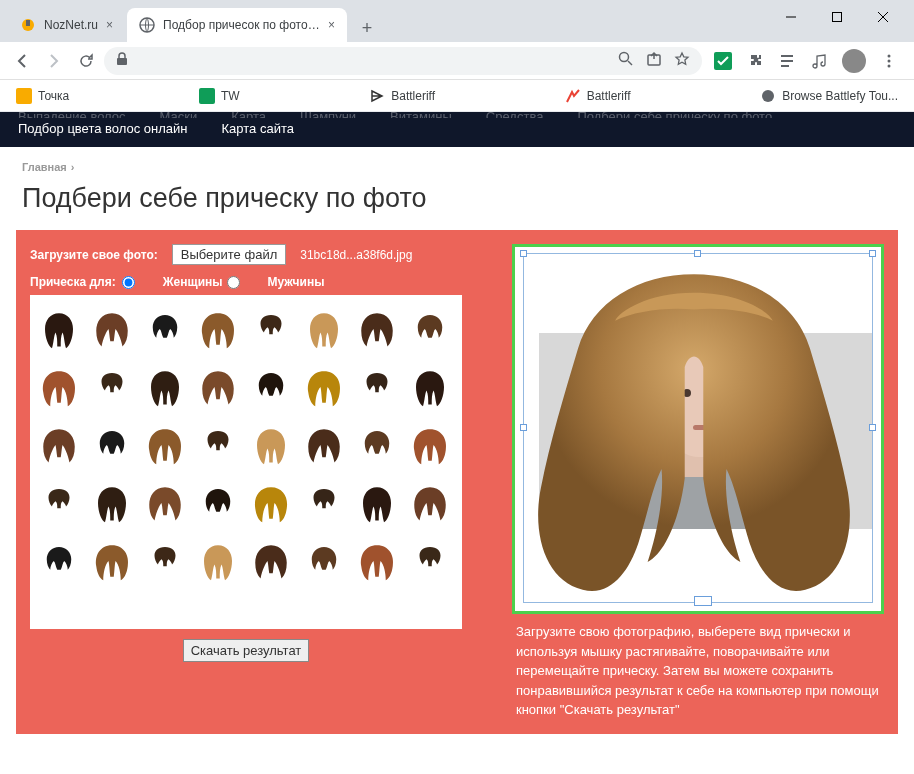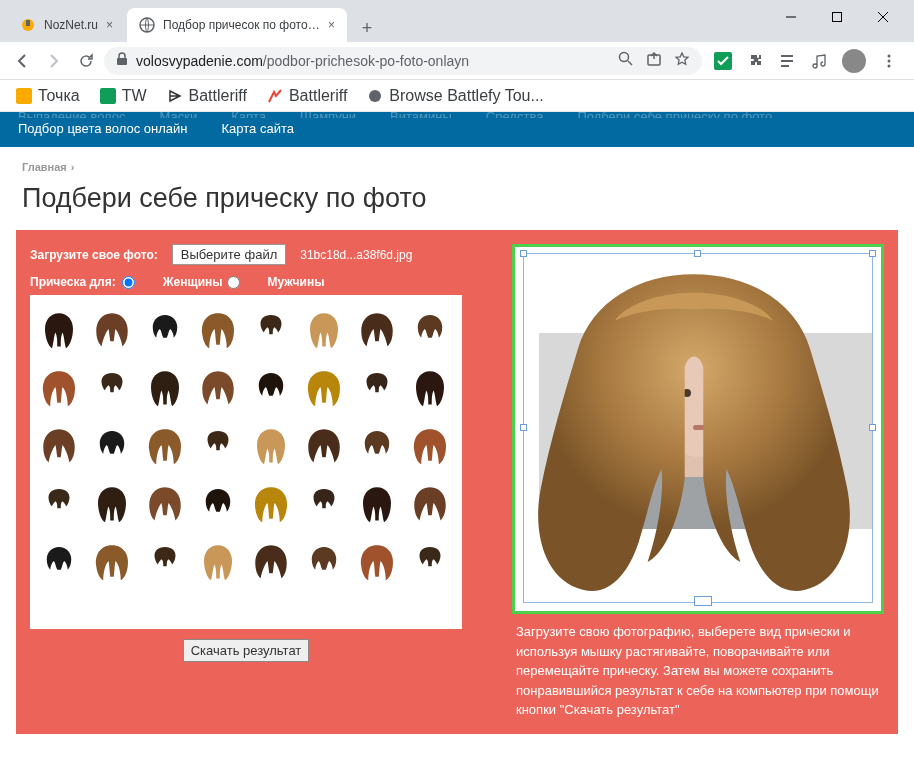--- a/index.html
+++ b/index.html
@@ -22,27 +22,27 @@
 .nav-btn.disabled { color: #bdc1c6; }
 .omnibox { flex: 1; background: #f1f3f4; height: 28px; border-radius: 14px; display: flex; align-items: center; padding: 0 12px; font-size: 14px; color: #202124; gap: 8px; }
 .omnibox .lock { color: #5f6368; }
 .omnibox .url-host { color: #202124; }
 .omnibox .url-path { color: #5f6368; }
 .ext-icons { display: flex; gap: 14px; align-items: center; padding: 0 8px; }
 .ext-icon { width: 18px; height: 18px; display: flex; align-items: center; justify-content: center; }
 .avatar { width: 24px; height: 24px; border-radius: 50%; background: #888; }
 
 
-.bookmarks { background: #fff; height: 32px; display: flex; align-items: center; padding: 0 8px; gap: 4px; font-size: 16px; border-bottom: 1px solid #e8eaed; }
+.bookmarks { background: #fff; height: 32px; display: flex; align-items: center; padding: 0 8px; gap: 4px; font-size: 12px; border-bottom: 1px solid #e8eaed; justify-content: space-between; }
 .bm { display: flex; align-items: center; gap: 6px; padding: 4px 8px; color: #3c4043; }
 .bm-icon { width: 16px; height: 16px; }
 
 
 .page { height: calc(774px - 42px - 38px - 32px); overflow-y: auto; background: #fff; }
-.site-nav { background: #0369a1; color: #fff; font-size: 13px; padding: 2px 18px 8px; }
+.site-nav { background: #0f172a; color: #fff; font-size: 13px; padding: 2px 18px 8px; }
 .site-nav-row { display: flex; gap: 34px; }
 .site-nav-item { color: #fff; padding: 3px 0; }
 
 .breadcrumb { padding: 14px 22px 4px; font-size: 11px; color: #999; font-weight: bold; }
 .breadcrumb .sep { margin-left: 4px; color: #999; }
 
 .page-title { padding: 6px 22px 16px; font-size: 27px; font-weight: 400; color: #333; }
 
 .app-box { margin: 0 16px; background: #ec6459; padding: 14px; display: flex; gap: 18px; }
 .left-col { flex: 0 0 432px; }
@@ -145,21 +145,20 @@
   <div class="nav-btn">
       <svg width="16" height="16">
         <path d="M13 8a5 5 0 11-1.5-3.5L14 2v4h-4" stroke="#5f6368" stroke-width="1.5" fill="none"></path>
       </svg>
     </div>
   <div class="omnibox">
     <span class="lock"><svg width="12" height="14">
           <rect x="1" y="6" width="10" height="7" rx="1" fill="#5f6368"></rect>
           <path d="M3 6V4a3 3 0 016 0v2" stroke="#5f6368" stroke-width="1.5" fill="none"></path>
         </svg></span>
-    <span><span class="url-host">volosvypadenie.com</span><span class="url-path">/podbor-prichesok-po-foto-onlayn</span></span>
     <span style="margin-left:auto;display:flex;gap:12px;color:#5f6368;">
       <span><svg width="16" height="16">
             <circle cx="6" cy="6" r="4.5" stroke="#5f6368" fill="none" stroke-width="1.5"></circle>
             <line x1="10" y1="10" x2="14" y2="14" stroke="#5f6368" stroke-width="1.5"></line>
           </svg></span>
       <span><svg width="16" height="16">
             <rect x="2" y="4" width="12" height="10" rx="1" stroke="#5f6368" fill="none" stroke-width="1.5"></rect>
             <path d="M8 2v6M5 5l3-3 3 3" stroke="#5f6368" fill="none" stroke-width="1.5"></path>
           </svg></span>
       <span><svg width="16" height="16">

